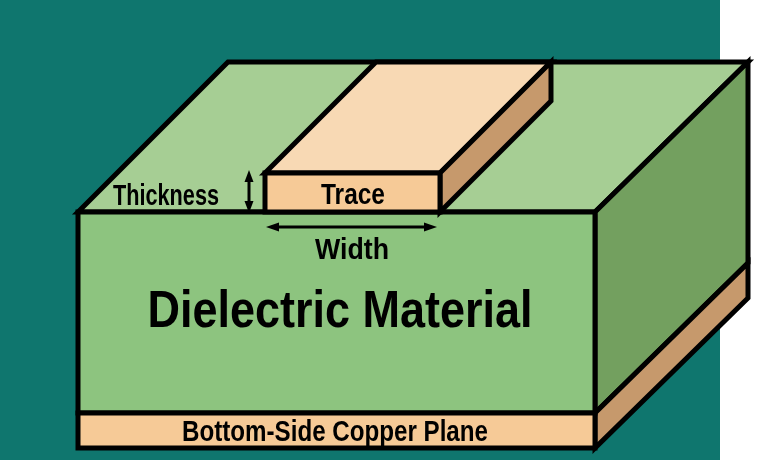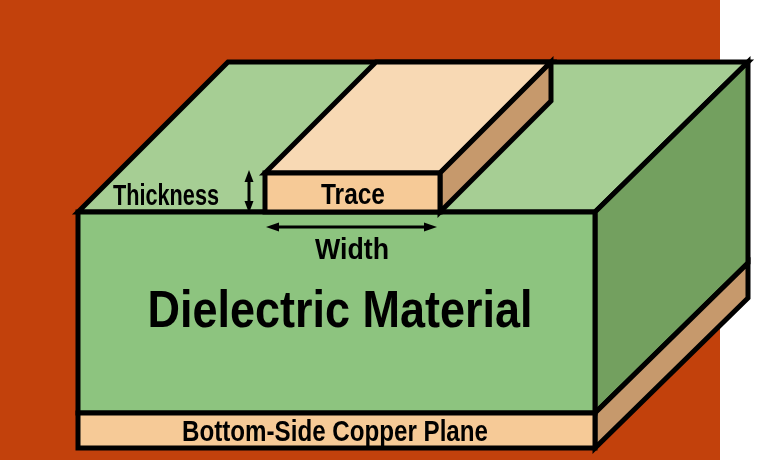--- a/index.html
+++ b/index.html
@@ -8,21 +8,21 @@
     background: #ffffff;
     width: 780px;
     height: 460px;
     overflow: hidden;
     font-family: "Liberation Sans", sans-serif;
   }
   .canvas {
     position: relative;
     width: 720px;
     height: 460px;
-    background: #c2410c;
+    background: #0f766e;
   }
   svg { display: block; }
   .shape { stroke: #000000; stroke-width: 5; stroke-linejoin: miter; }
   .arrow-line { stroke: #000000; stroke-width: 3; }
   .arrow-head { fill: #000000; stroke: none; }
   .lbl {
     font-family: "Liberation Sans", sans-serif;
     font-weight: bold;
     fill: #000000;
   }

